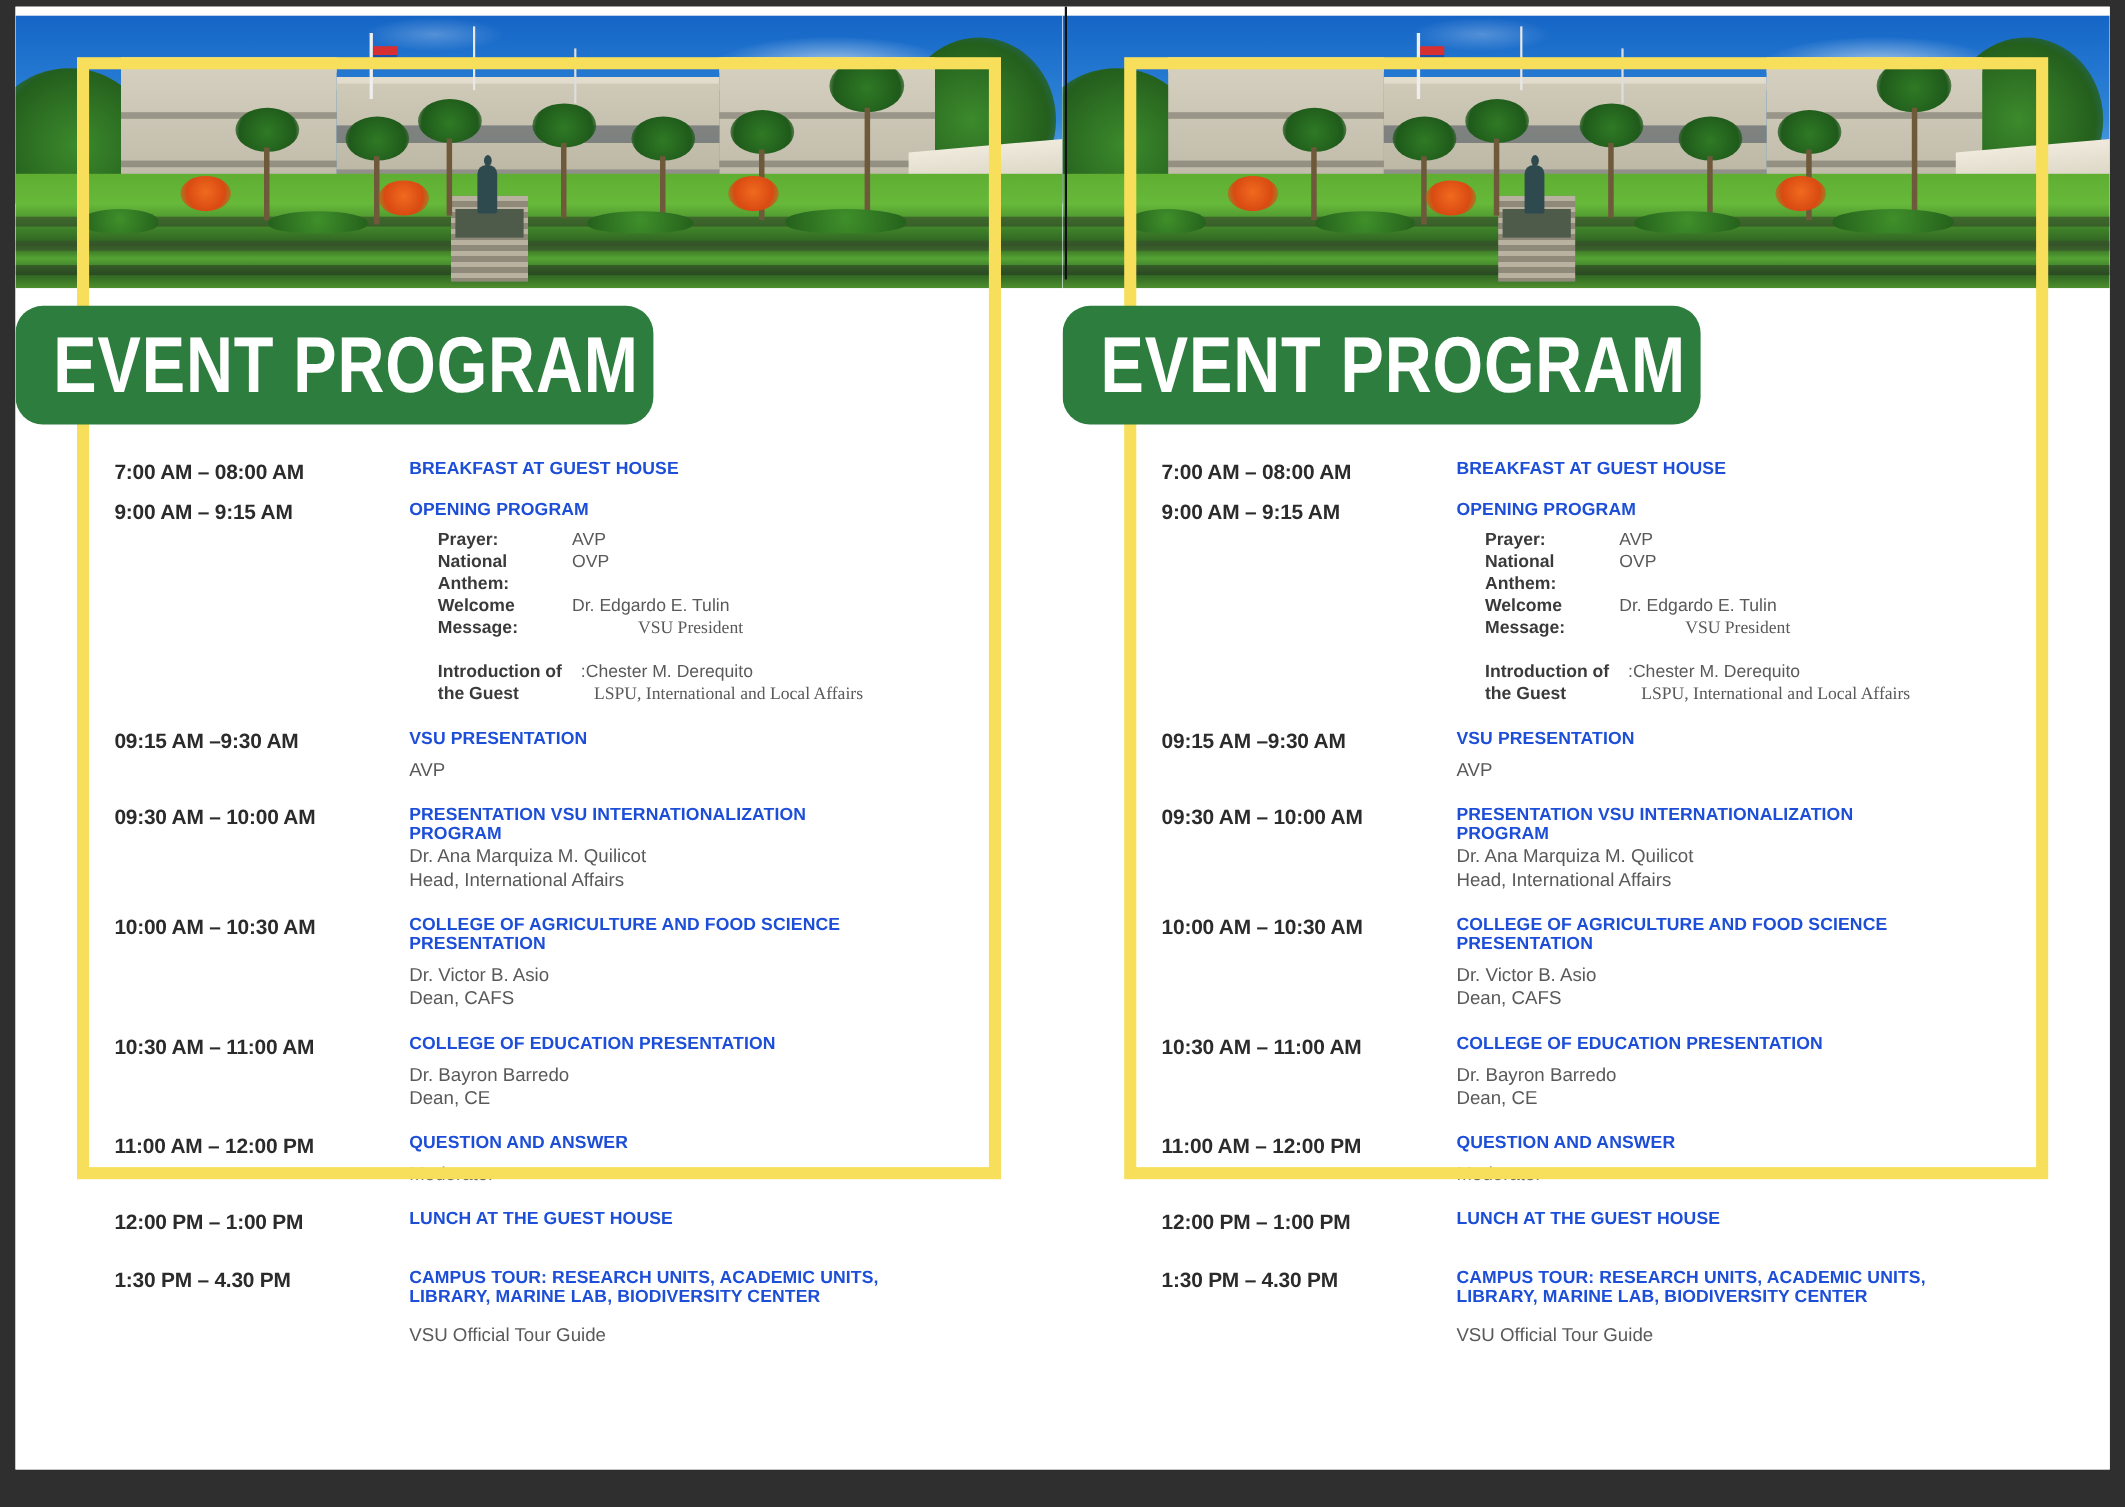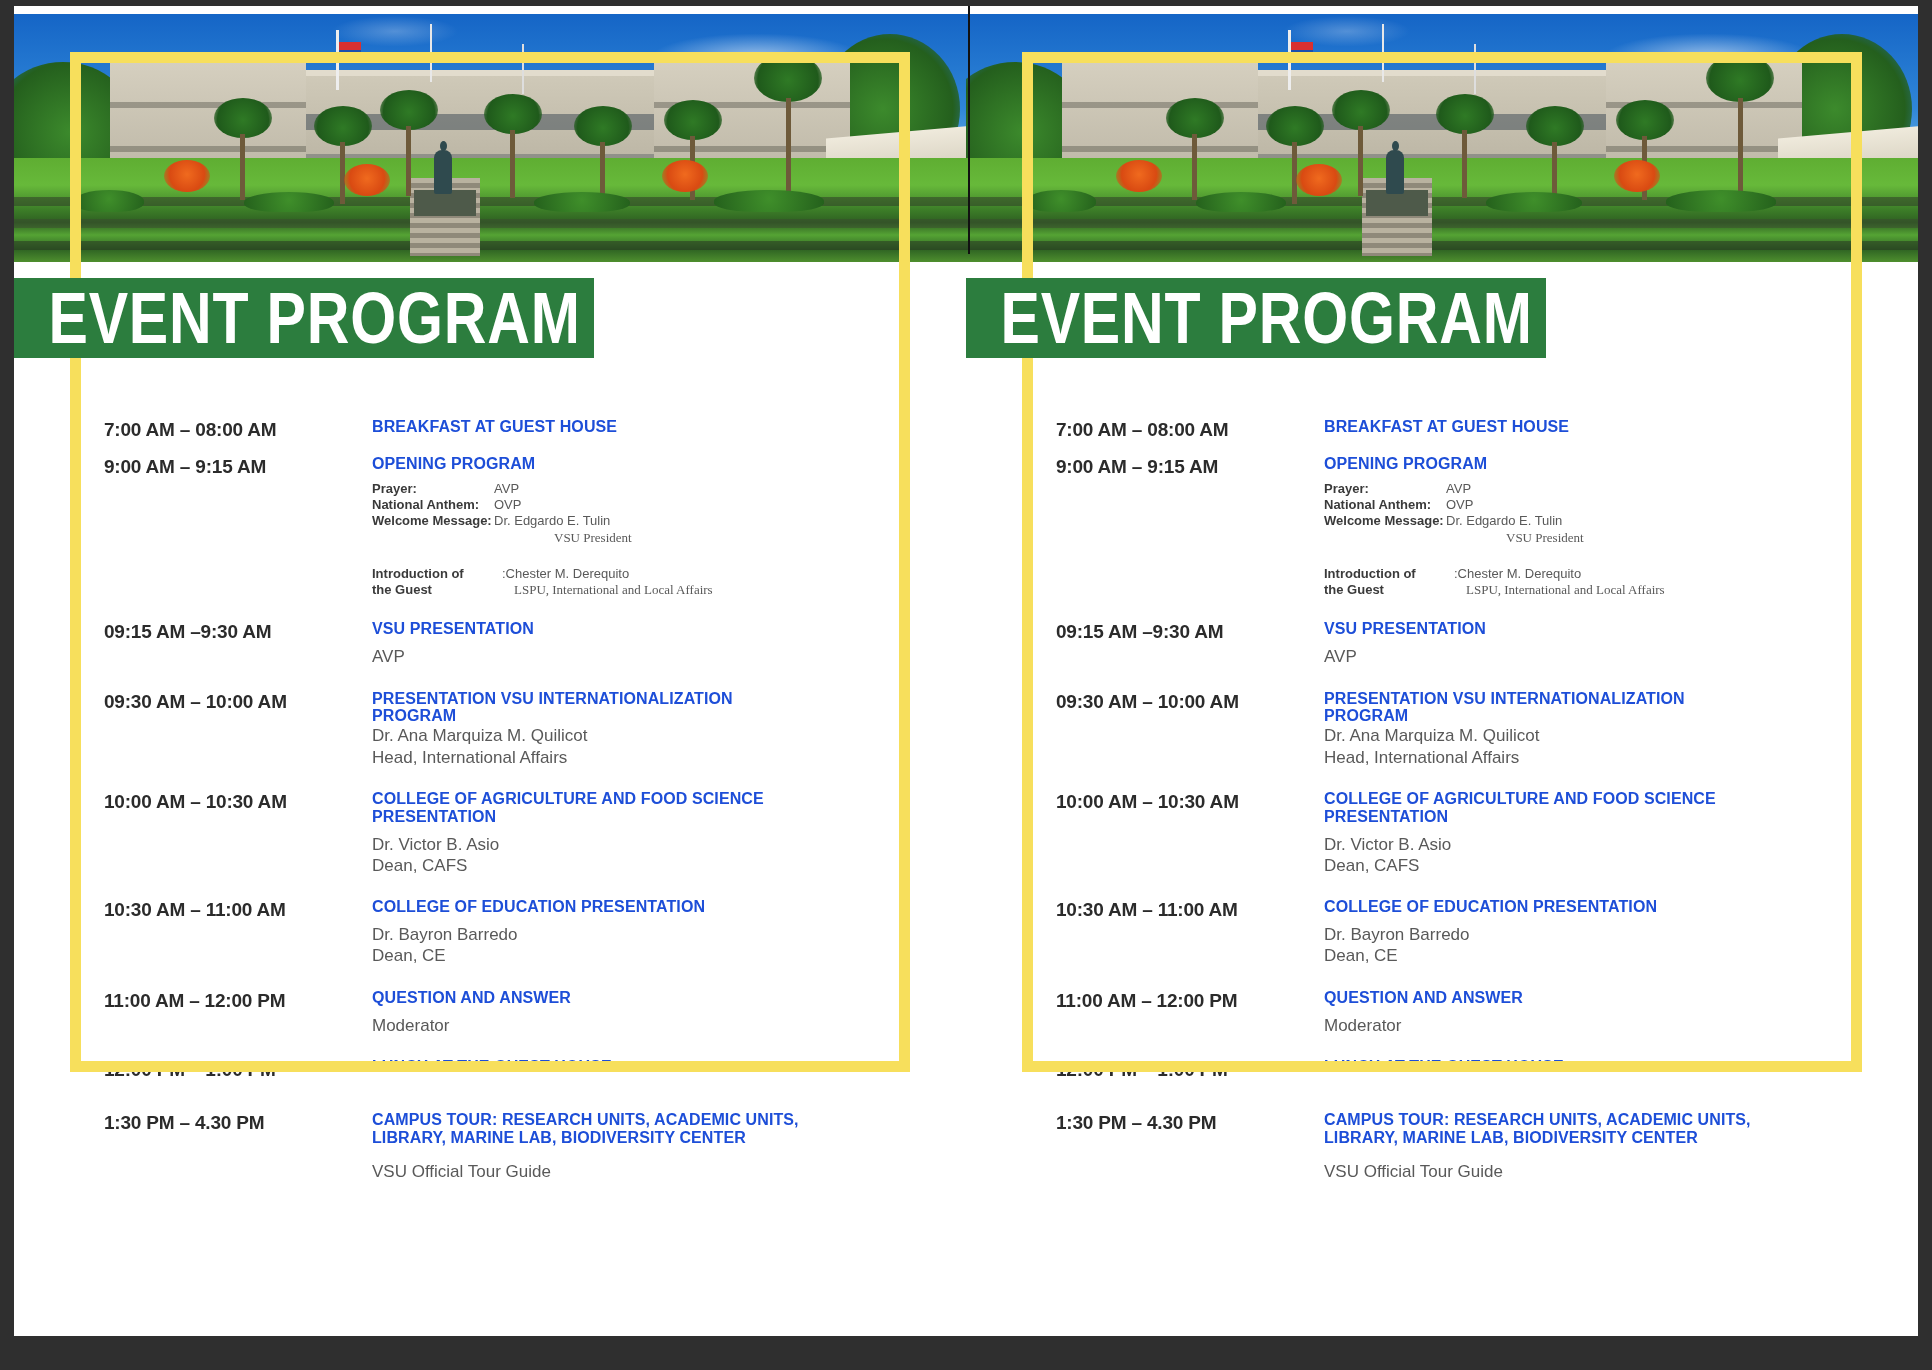--- a/index.html
+++ b/index.html
@@ -180,25 +180,26 @@
     z-index: 30;
     pointer-events: none;
   }
 
   
   .banner {
     position: absolute;
     left: 0;
     top: 272px;
     width: 580px;
-    height: 80px;
+    height: 108px;
     background: #2c7d3e;
     z-index: 32;
     display: flex;
     align-items: center;
+    border-radius: 25px;
   }
   .banner-title {
     color: #ffffff;
     font-family: "Liberation Sans", sans-serif;
     font-weight: 700;
     font-size: 72px;
     letter-spacing: 1px;
     line-height: 1;
     padding-left: 42px;
     transform: scaleX(.82);
@@ -244,22 +245,23 @@
   .sub {
     font-size: 17px;
     color: #595959;
     line-height: 1.25;
     font-weight: 400;
   }
   .sub-gap { margin-top: 8px; }
 
   .kv {
     display: flex;
-    font-size: 13px;
+    font-size: 16px;
     line-height: 1.25;
+    margin-left: 26px;
   }
   .kv-key {
     flex: 0 0 122px;
     font-weight: 700;
     color: #3a3a3a;
   }
   .kv-val { color: #595959; }
   .kv-val .kv-l2 { display: block; padding-left: 12px; font-family: Liberation Serif, serif; }
 
   

